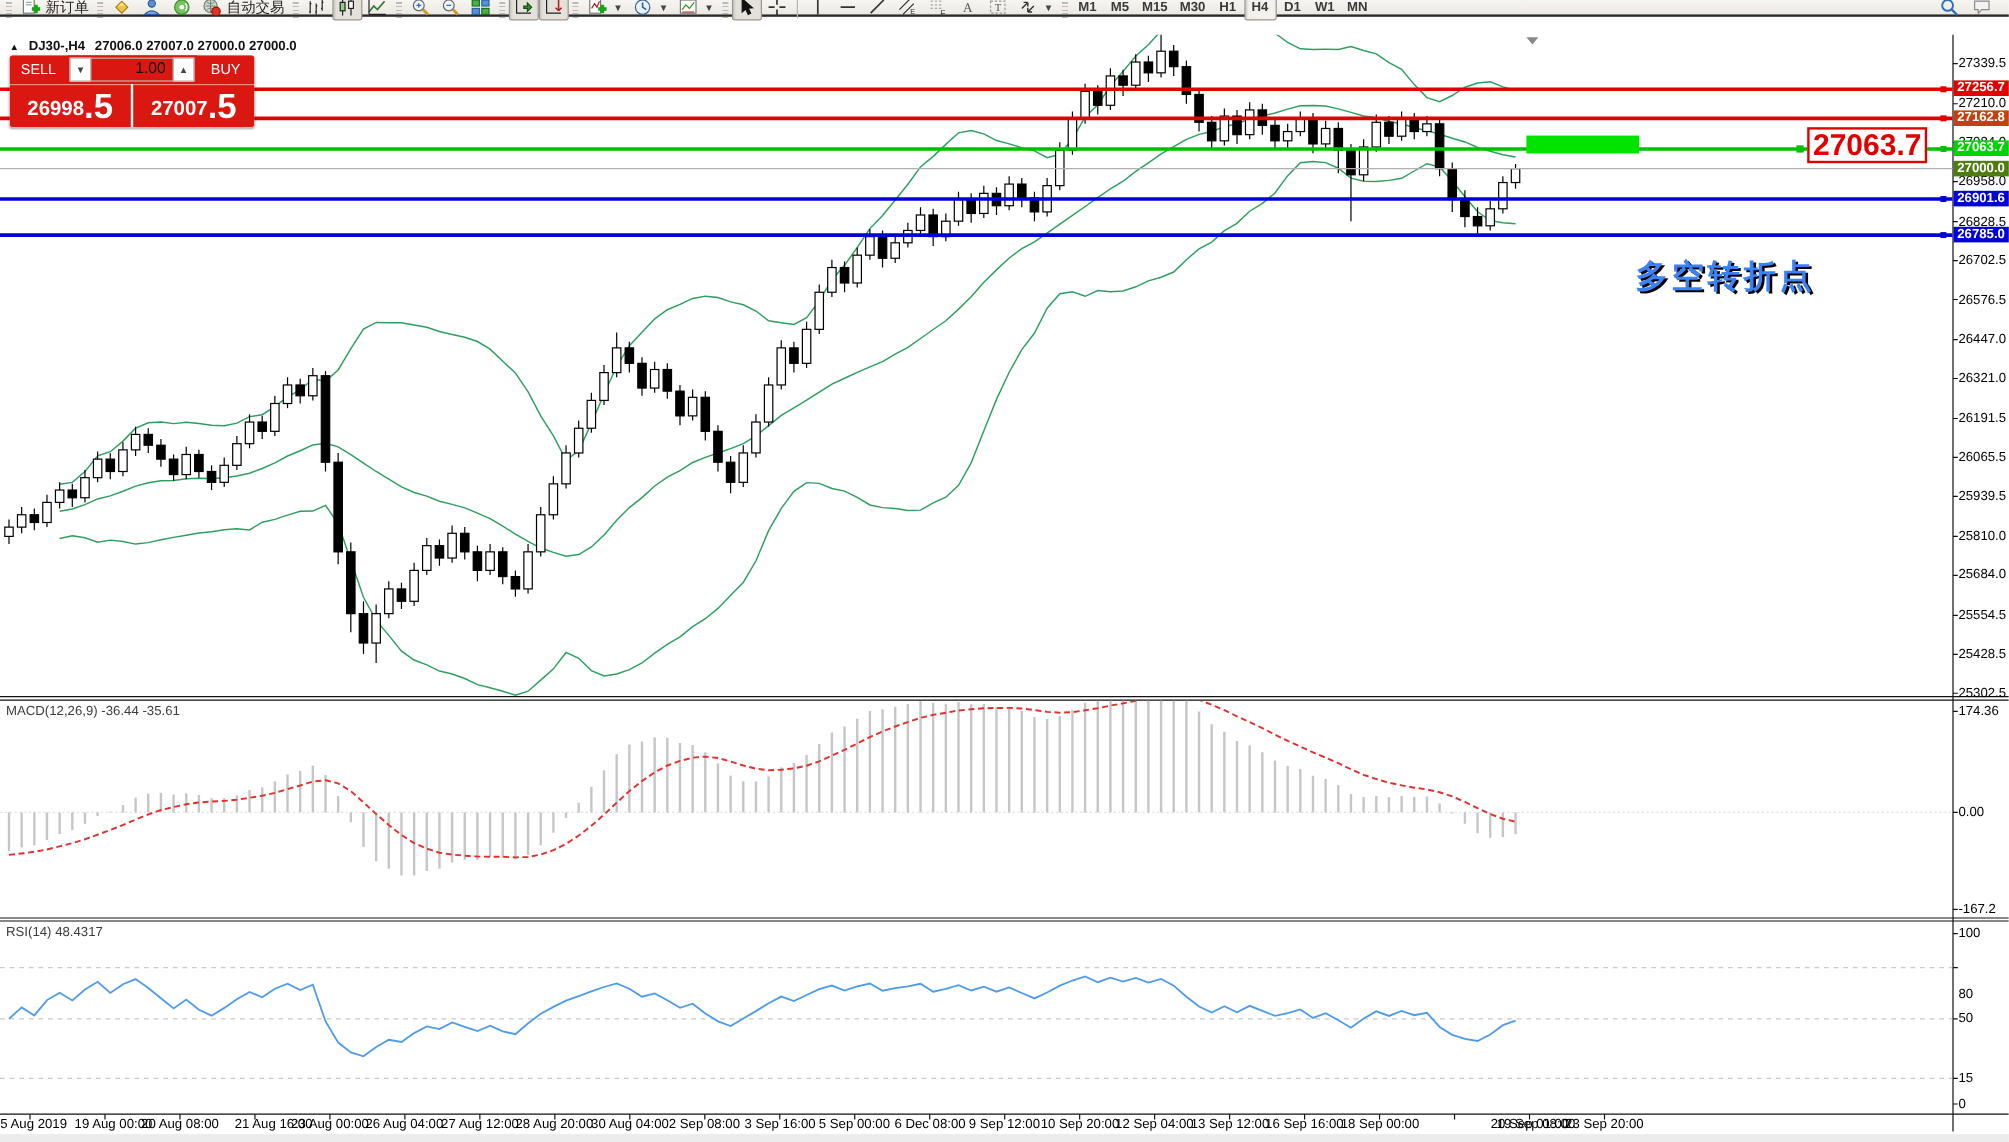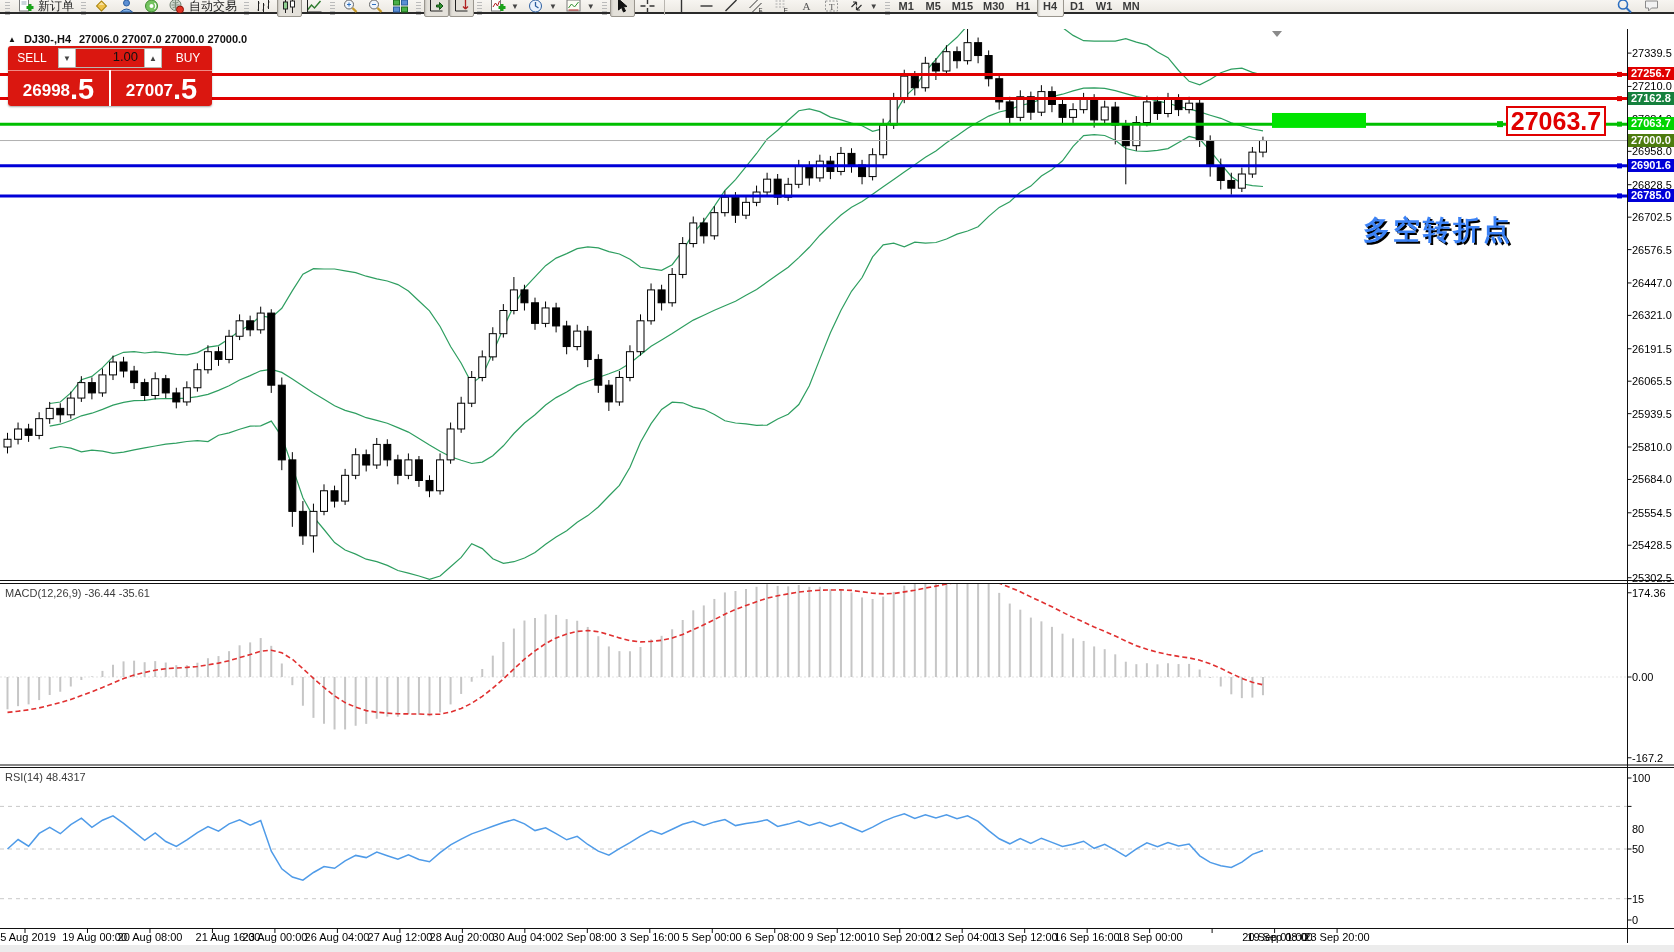--- a/index.html
+++ b/index.html
@@ -797,21 +797,21 @@
     <div class="ytick" style="top:309px;">26321.0</div>
     <div class="ytick" style="top:343px;">26191.5</div>
     <div class="ytick" style="top:375px;">26065.5</div>
     <div class="ytick" style="top:408px;">25939.5</div>
     <div class="ytick" style="top:441px;">25810.0</div>
     <div class="ytick" style="top:473px;">25684.0</div>
     <div class="ytick" style="top:507px;">25554.5</div>
     <div class="ytick" style="top:539px;">25428.5</div>
     <div class="ytick" style="top:572px;">25302.5</div>
     <div class="ylabel" style="top:67px;background:#E00000;">27256.7</div>
-    <div class="ylabel" style="top:92px;background:#15803d;">27162.8</div>
+    <div class="ylabel" style="top:92px;background:#c2410c;">27162.8</div>
     <div class="ylabel" style="top:117px;background:#00D400;">27063.7</div>
     <div class="ylabel" style="top:159px;background:#0000D8;">26901.6</div>
     <div class="ylabel" style="top:189px;background:#0000D8;">26785.0</div>
     <div class="ylabel" style="top:134px;background:#4d7c0f;">27000.0</div>
     <div class="ytick" style="top:587px;">174.36</div>
     <div class="ytick" style="top:671px;">0.00</div>
     <div class="ytick" style="top:752px;">-167.2</div>
     <div class="ytick" style="top:772px;">100</div>
     <div class="ytick" style="top:823px;">80</div>
     <div class="ytick" style="top:843px;">50</div>
@@ -822,21 +822,21 @@
     <div class="xtick" style="left:150px;">20 Aug 08:00</div>
     <div class="xtick" style="left:228px;">21 Aug 16:00</div>
     <div class="xtick" style="left:275px;">23 Aug 00:00</div>
     <div class="xtick" style="left:337px;">26 Aug 04:00</div>
     <div class="xtick" style="left:400px;">27 Aug 12:00</div>
     <div class="xtick" style="left:462px;">28 Aug 20:00</div>
     <div class="xtick" style="left:525px;">30 Aug 04:00</div>
     <div class="xtick" style="left:587px;">2 Sep 08:00</div>
     <div class="xtick" style="left:650px;">3 Sep 16:00</div>
     <div class="xtick" style="left:712px;">5 Sep 00:00</div>
-    <div class="xtick" style="left:775px;">6 Sep 08:00</div>
+    <div class="xtick" style="left:775px;">6 Dec 08:00</div>
     <div class="xtick" style="left:837px;">9 Sep 12:00</div>
     <div class="xtick" style="left:900px;">10 Sep 20:00</div>
     <div class="xtick" style="left:962px;">12 Sep 04:00</div>
     <div class="xtick" style="left:1025px;">13 Sep 12:00</div>
     <div class="xtick" style="left:1087px;">16 Sep 16:00</div>
     <div class="xtick" style="left:1150px;">18 Sep 00:00</div>
     <div class="xtick" style="left:1212px;margin-left:28px;">19 Sep 08:00</div>
     <div class="xtick" style="left:1275px;">20 Sep 01:00</div>
     <div class="xtick" style="left:1337px;">23 Sep 20:00</div>
   </div>

